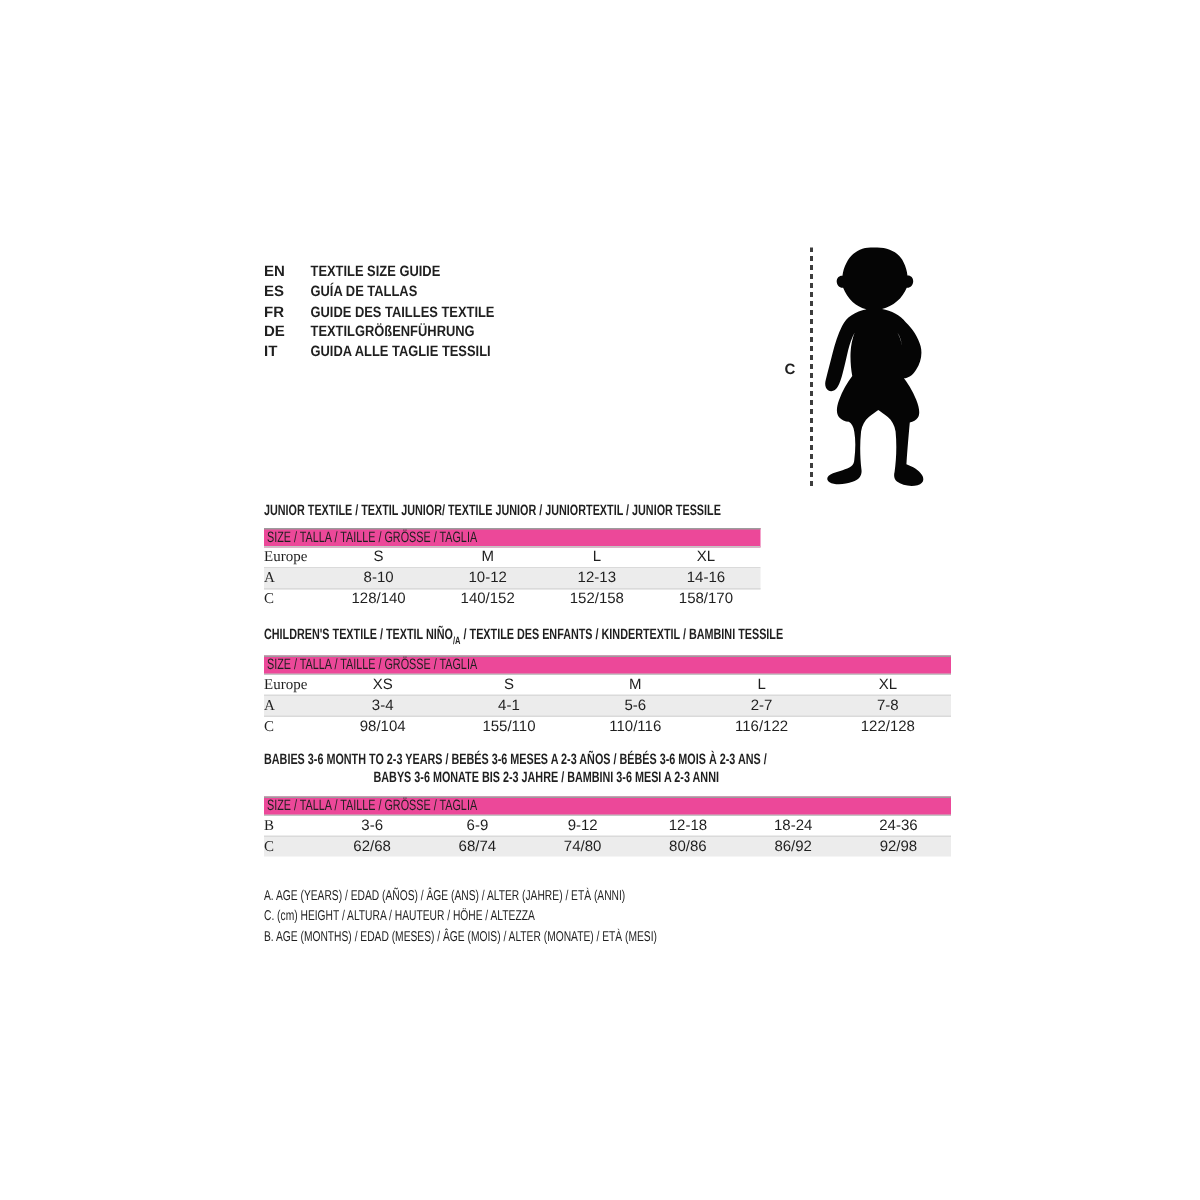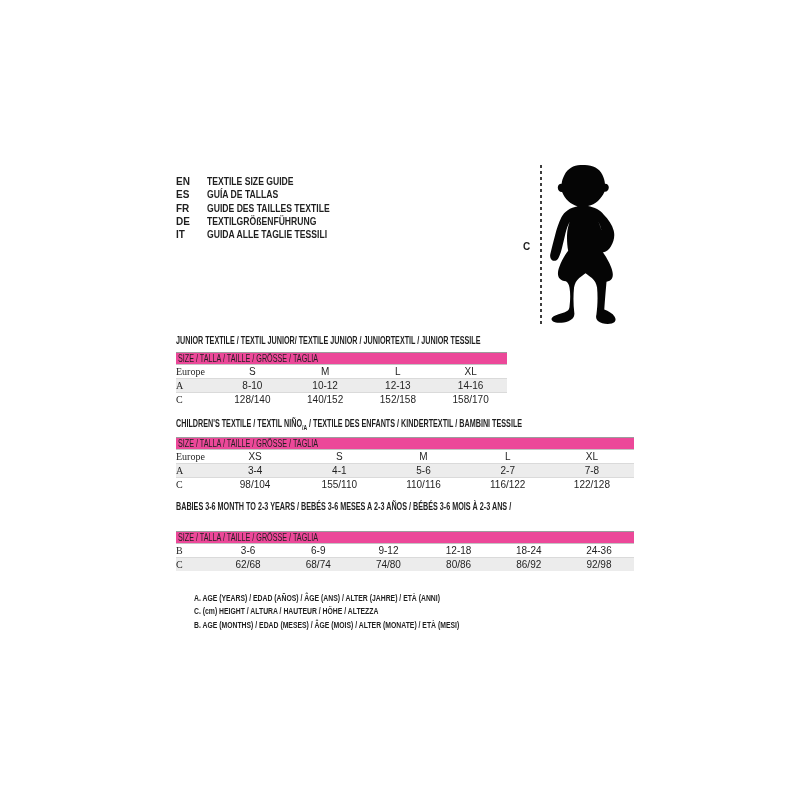--- a/index.html
+++ b/index.html
@@ -32,21 +32,21 @@
     height:11px;line-height:11px;padding-left:2px;overflow:visible;}
   .trow{display:flex;height:13px;line-height:13px;border-bottom:1px solid #dadada;}
   .trow.last{border-bottom:none;height:13px;}
   .trow.shaded{background:#ececec;}
   .tlabel{flex:0 0 40px;text-align:left;font-family:Liberation Serif, serif;}
   .t56 .tlabel{flex:0 0 37px;}
   .tval{flex:1;text-align:center;}
   sub.small{font-size:7px;}
 
   
-  #notes{left:194px;top:591px;font-size:9.5px;font-weight:bold;line-height:13.4px;}
+  #notes{left:176px;top:591px;font-size:9.5px;font-weight:normal;line-height:13.4px;}
 </style>
 </head>
 <body>
 
 <div id="canvas">
 
   <div id="lang-block" class="abs">
     <div class="lang-row">
       <span class="lang-code">EN</span>
       <span class="cond86">TEXTILE SIZE GUIDE</span>
@@ -192,20 +192,21 @@
       <span class="tval">98/104</span>
       <span class="tval">155/110</span>
       <span class="tval">110/116</span>
       <span class="tval">116/122</span>
       <span class="tval">122/128</span>
     </div>
   </div>
 
   <div class="abs sec-title" style="left:176px;top:501px;text-align:center;">
     <div><span class="cond">BABIES 3-6 MONTH TO 2-3 YEARS / BEBÉS 3-6 MESES A 2-3 AÑOS / BÉBÉS 3-6 MOIS À 2-3 ANS /</span></div>
+    <div><span class="cond">BABYS 3-6 MONATE BIS 2-3 JAHRE / BAMBINI 3-6 MESI A 2-3 ANNI</span></div>
   </div>
   <div class="abs stable t56" style="left:176px;top:531px;width:458px;">
     <div class="size-bar">
       <span class="cond">SIZE / TALLA / TAILLE / GRÖSSE / TAGLIA</span>
     </div>
     <div class="trow">
       <span class="tlabel">B</span>
       <span class="tval">3-6</span>
       <span class="tval">6-9</span>
       <span class="tval">9-12</span>

